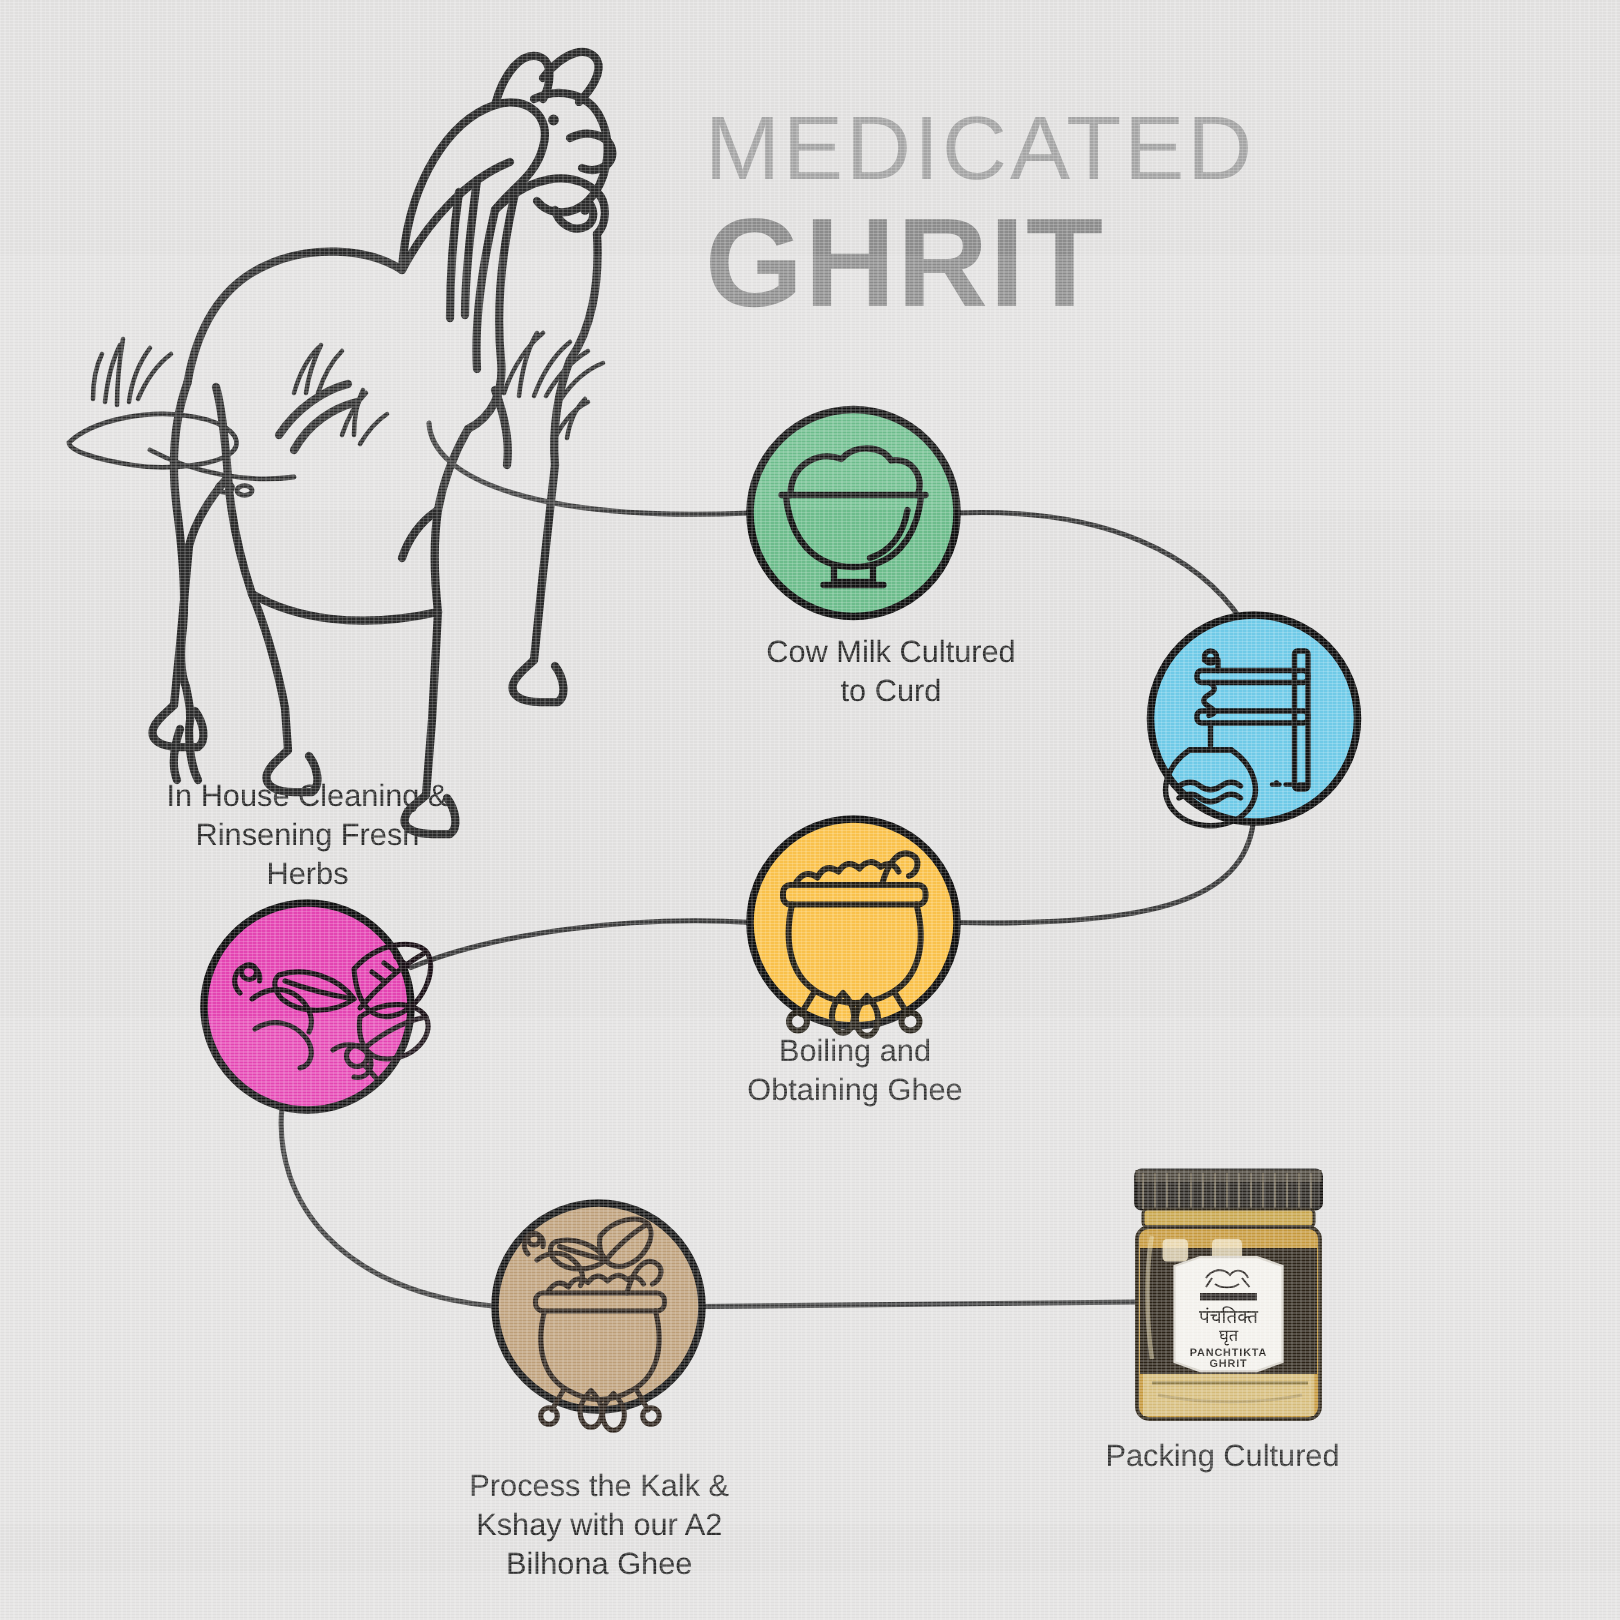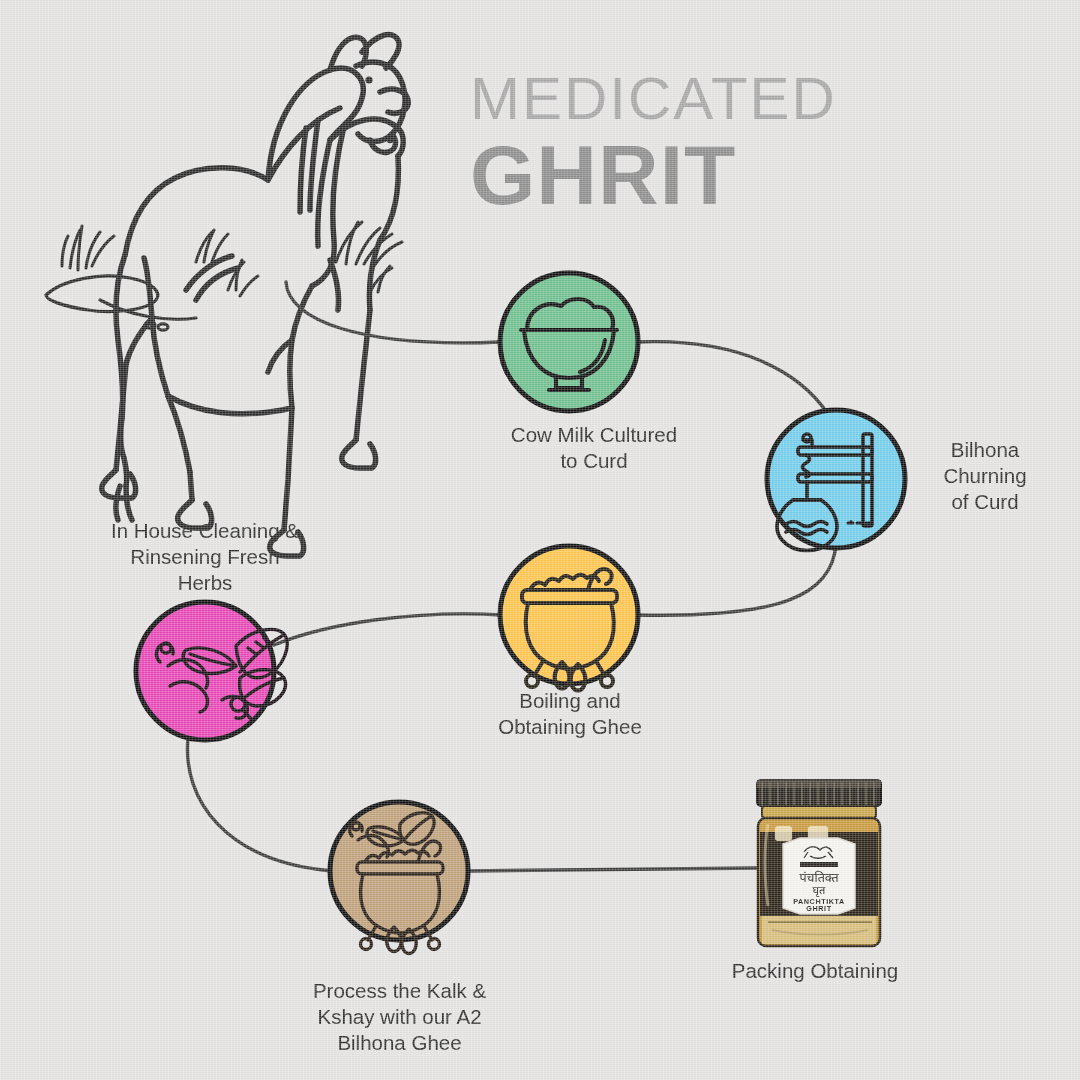--- a/index.html
+++ b/index.html
@@ -333,41 +333,36 @@
     <div id="title-line1">MEDICATED</div>
     <div id="title-line2">GHRIT</div>
   </div>
 
   
   <div class="caption" style="left:464px;top:422px;width:260px;">
     <div>Cow Milk Cultured</div>
     <div>to Curd</div>
   </div>
 
-  <div class="caption" style="left:905px;top:437px;width:160px;">
-    <div>Bilhona</div>
-    <div>Churning</div>
-    <div>of Curd</div>
-  </div>
 
   <div class="caption" style="left:440px;top:688px;width:260px;">
     <div>Boiling and</div>
     <div>Obtaining Ghee</div>
   </div>
 
   <div class="caption" style="left:80px;top:518px;width:250px;">
     <div>In House Cleaning &amp;</div>
     <div>Rinsening Fresh</div>
     <div>Herbs</div>
   </div>
 
   <div class="caption" style="left:272px;top:948px;width:255px;margin-top:30px;">
     <div>Process the Kalk &amp;</div>
     <div>Kshay with our A2</div>
     <div>Bilhona Ghee</div>
   </div>
 
   <div class="caption" style="left:690px;top:958px;width:250px;">
-    <div>Packing Obtaining</div>
+    <div>Packing Cultured</div>
   </div>
 </div>
 
 <div id="texture"></div>
 
 </body></html>

